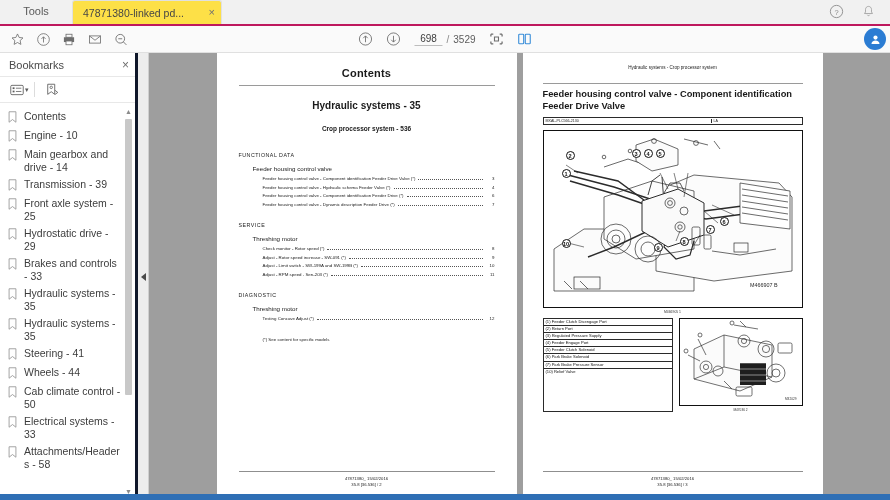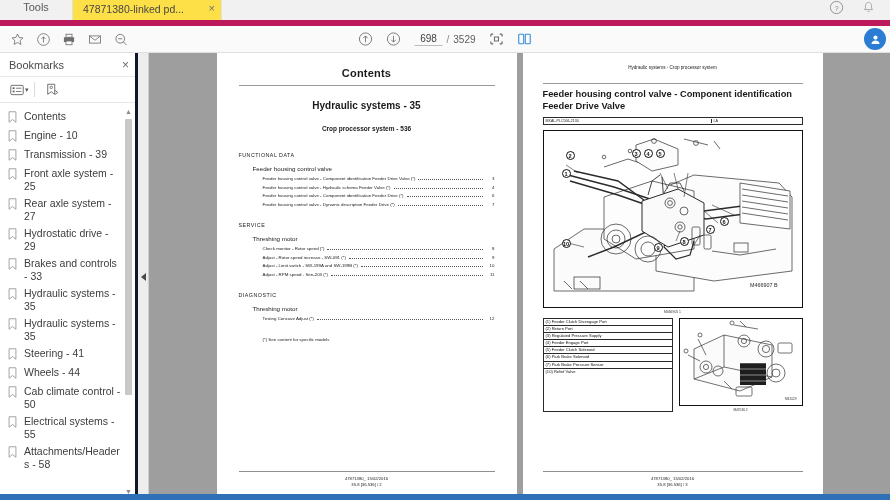--- a/index.html
+++ b/index.html
@@ -9,21 +9,21 @@
     overflow: hidden;
     font-family: "Liberation Sans", sans-serif;
     background: #ffffff;
   }
   #app { position: relative; width: 890px; height: 500px; background:#fff; }
 
   
   .tabbar {
     height: 26px; background: #f1f1f1;
     display: flex; align-items: flex-end;
-    border-bottom: 6px solid #be185d;
+    border-bottom: 2px solid #be185d;
     position: relative;
   }
   .tools-btn {
     width: 72px; height: 26px; line-height: 26px;
     text-align: center; font-size: 11px; color: #5a5a5a;
     cursor: pointer; background: #f1f1f1;
   }
   .doc-tab {
     height: 24px; min-width: 150px; background: #fde047;
     border: 1px solid #e0e0e0; border-bottom: none;
@@ -374,44 +374,44 @@
                 </svg>
               </span>
               <span class="bm-label">Engine - 10</span>
             </div>
             <div class="bm-item">
               <span class="bm-ico">
                 <svg width="9" height="12" viewBox="0 0 10 13">
                   <path d="M1.2 0.7h7.6v11.6L5 9.3 1.2 12.3z" fill="none" stroke="#9a9a9a" stroke-width="1"></path>
                 </svg>
               </span>
+              <span class="bm-label">Main gearbox and drive - 14</span>
+            </div>
+            <div class="bm-item">
+              <span class="bm-ico">
+                <svg width="9" height="12" viewBox="0 0 10 13">
+                  <path d="M1.2 0.7h7.6v11.6L5 9.3 1.2 12.3z" fill="none" stroke="#9a9a9a" stroke-width="1"></path>
+                </svg>
+              </span>
               <span class="bm-label">Transmission - 39</span>
             </div>
             <div class="bm-item">
               <span class="bm-ico">
                 <svg width="9" height="12" viewBox="0 0 10 13">
                   <path d="M1.2 0.7h7.6v11.6L5 9.3 1.2 12.3z" fill="none" stroke="#9a9a9a" stroke-width="1"></path>
                 </svg>
               </span>
               <span class="bm-label">Front axle system - 25</span>
             </div>
             <div class="bm-item">
               <span class="bm-ico">
                 <svg width="9" height="12" viewBox="0 0 10 13">
                   <path d="M1.2 0.7h7.6v11.6L5 9.3 1.2 12.3z" fill="none" stroke="#9a9a9a" stroke-width="1"></path>
                 </svg>
               </span>
-              <span class="bm-label">Rear axle system - 27</span>
-            </div>
-            <div class="bm-item">
-              <span class="bm-ico">
-                <svg width="9" height="12" viewBox="0 0 10 13">
-                  <path d="M1.2 0.7h7.6v11.6L5 9.3 1.2 12.3z" fill="none" stroke="#9a9a9a" stroke-width="1"></path>
-                </svg>
-              </span>
               <span class="bm-label">Hydrostatic drive - 29</span>
             </div>
             <div class="bm-item">
               <span class="bm-ico">
                 <svg width="9" height="12" viewBox="0 0 10 13">
                   <path d="M1.2 0.7h7.6v11.6L5 9.3 1.2 12.3z" fill="none" stroke="#9a9a9a" stroke-width="1"></path>
                 </svg>
               </span>
               <span class="bm-label">Brakes and controls - 33</span>
             </div>
@@ -454,21 +454,21 @@
                 </svg>
               </span>
               <span class="bm-label">Cab climate control - 50</span>
             </div>
             <div class="bm-item">
               <span class="bm-ico">
                 <svg width="9" height="12" viewBox="0 0 10 13">
                   <path d="M1.2 0.7h7.6v11.6L5 9.3 1.2 12.3z" fill="none" stroke="#9a9a9a" stroke-width="1"></path>
                 </svg>
               </span>
-              <span class="bm-label">Electrical systems - 55</span>
+              <span class="bm-label">Electrical systems - 33</span>
             </div>
             <div class="bm-item">
               <span class="bm-ico">
                 <svg width="9" height="12" viewBox="0 0 10 13">
                   <path d="M1.2 0.7h7.6v11.6L5 9.3 1.2 12.3z" fill="none" stroke="#9a9a9a" stroke-width="1"></path>
                 </svg>
               </span>
               <span class="bm-label">Attachments/Headers - 58</span>
             </div>
           </div>

